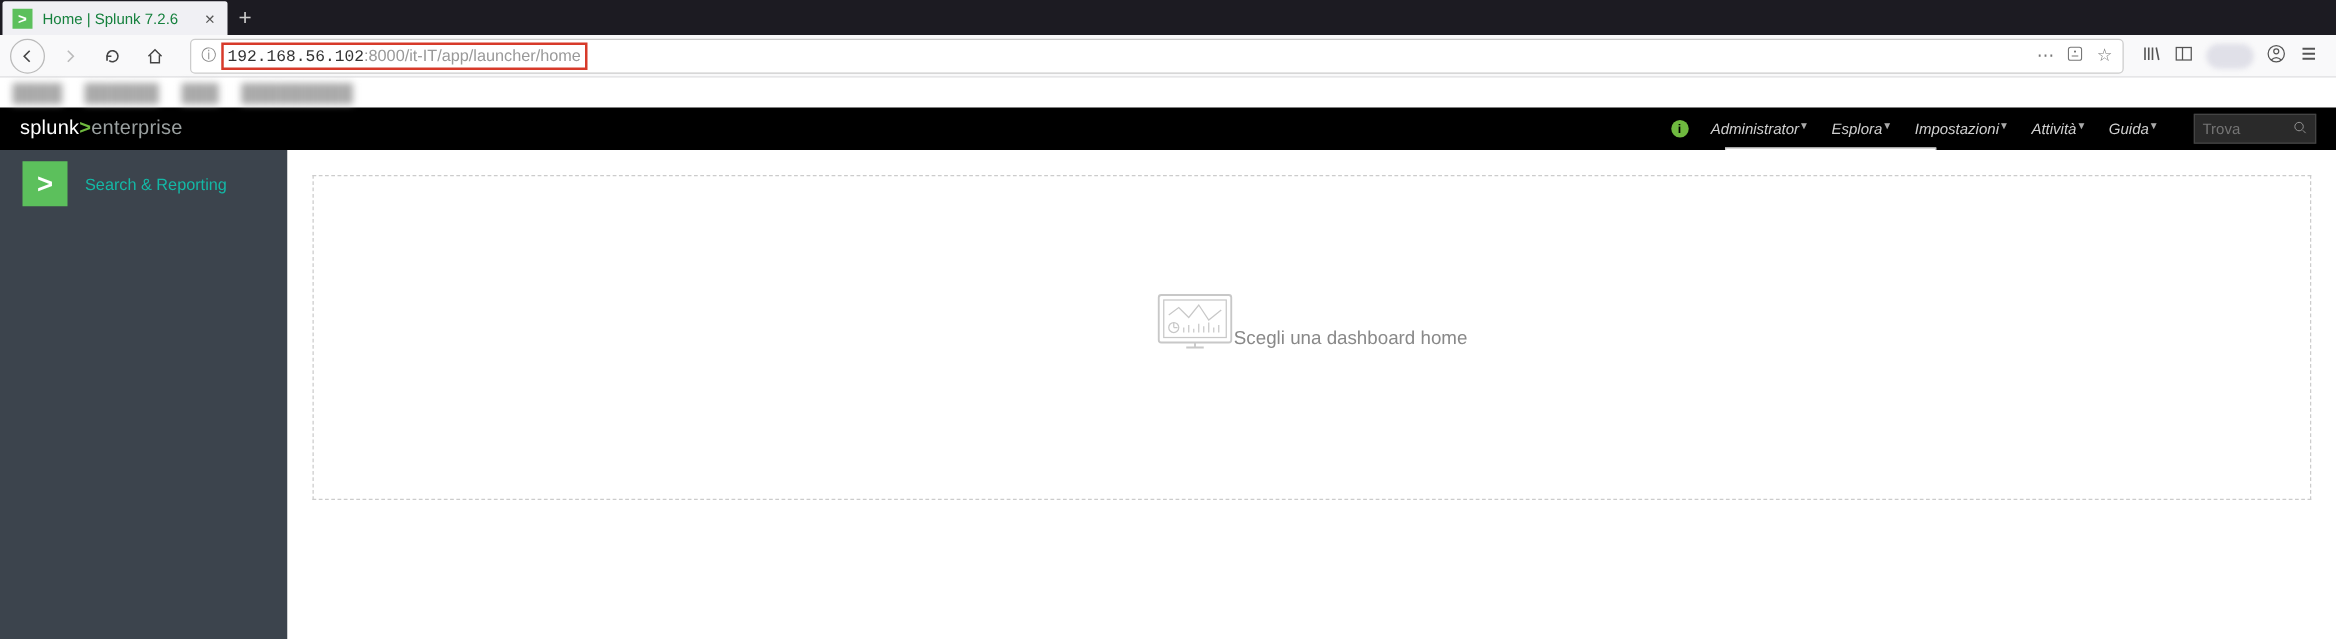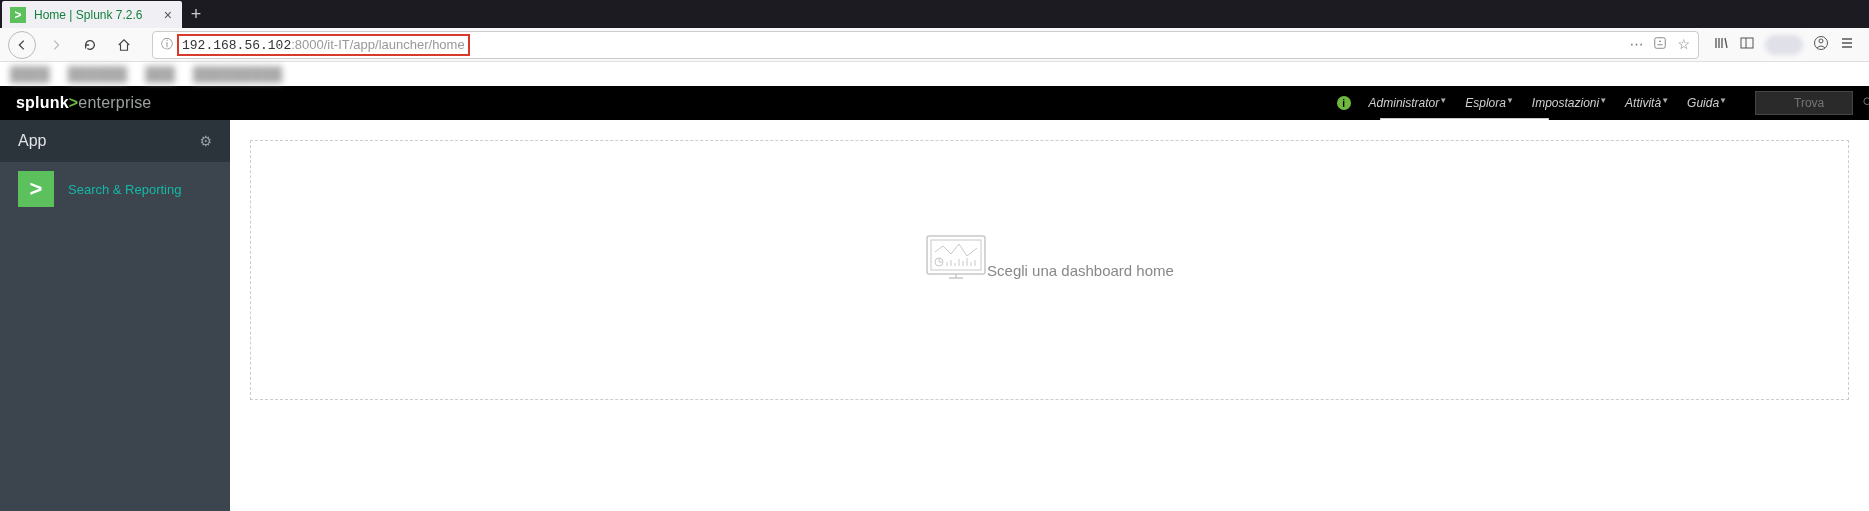--- a/index.html
+++ b/index.html
@@ -24,29 +24,29 @@
   .url-highlight { border:2px solid #d73a2a; padding: 1px 3px; margin-left:-4px;}
   .url-right { margin-left:auto; display:flex; gap:10px; color:#777; font-size:14px;}
   .toolbar-right { display:flex; gap:10px; color:#555; font-size:15px; align-items:center; padding-right:6px;}
   .blur-pill { background:#e0e0e8; width:38px; height:20px; border-radius:10px; filter:blur(2px);}
   .toolbar-blur-row { height:24px; display:flex; align-items:center; padding-left:10px; gap:18px;}
   .blur-text { color:#aaa; filter:blur(3px); font-size:14px;}
 
   
   .splunk-header { background:#000; color:#ccc; height:34px; display:flex; align-items:center; padding: 0 16px;}
   .logo { font-size:16px; letter-spacing:0.2px;}
-  .logo .sp { color:#fff; font-weight:700;text-align:center;}
+  .logo .sp { color:#fff; font-weight:400;text-align:center;}
   .logo .gt { color:#6fb93f; font-weight:bold;}
   .logo .ent { color:#9aa0a0;}
   .header-right { margin-left:auto; display:flex; align-items:center; gap:18px;}
   .menu-item { color:#d0d0d0; font-size:12px; display:flex; gap:0;font-style:italic;}
   .menu-item .drop { font-size: 8px; color:#aaa;}
   .info-icon { width:14px; height:14px; background:#6fb93f; border-radius:7px; color:#000; font-size:10px; display:flex; align-items:center; justify-content:center; font-weight:bold;}
   .search-box { background:#2a2a2a; border:1px solid #444; height:24px; width:98px; display:flex; align-items:center; padding:0 6px; margin-left:10px;}
-  .search-box input { background:transparent; border:none; color:#999; font-size:12px; width:68px; outline:none;margin-left:32px;}
+  .search-box input { background:transparent; border:none; color:#999; font-size:12px; width:68px; outline:none;}
   .search-box .sicon { color:#999; font-size:12px; margin-left:auto;}
 
   
   .tooltip { position:absolute; right:320px; top: 118px; background:#fff; border:1px solid #ccc; padding:6px 14px; font-size:12px; color:#333; box-shadow: 0 2px 6px rgba(0,0,0,0.1);}
 
   
   .app-container { display:flex; height: 397px;}
   .sidebar { width:230px; background:#3c444d; display:flex; flex-direction:column;}
   .sidebar-header { background:#2b333b; height:42px; display:flex; align-items:center; padding:0 18px; color:#e0e3e5; font-size:16px;}
   .sidebar-header .gear { margin-left:auto; color:#9aa0a5; font-size:14px;}
@@ -168,24 +168,20 @@
             <line x1="11" y1="11" x2="14" y2="14" stroke="#999"></line>
           </svg></span>
     </span>
   </div>
 </div>
 
 <div class="tooltip">Esplora Splunk Enterprise</div>
 
 <div class="app-container">
   <div class="sidebar">
-    <div class="sidebar-header">
-      <span>App</span>
-      <span class="gear">⚙</span>
-    </div>
     <div class="app-item">
       <span class="app-icon">&gt;</span>
       <span class="app-label">Search &amp; Reporting</span>
     </div>
   </div>
   <div class="main">
     <div class="dash-box">
       <svg class="dash-svg" width="62" height="52" viewBox="0 0 62 52">
         <rect x="2" y="2" width="58" height="38" rx="2" stroke="#c8c8c8" stroke-width="1.5" fill="none"></rect>
         <rect x="6" y="6" width="50" height="30" stroke="#c8c8c8" fill="none"></rect>

